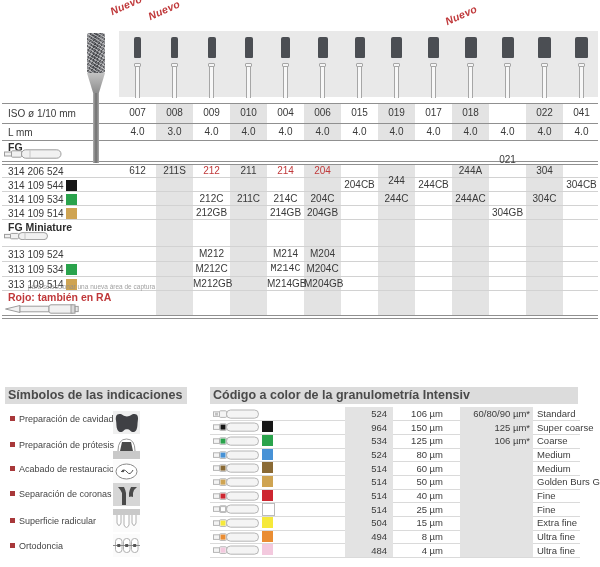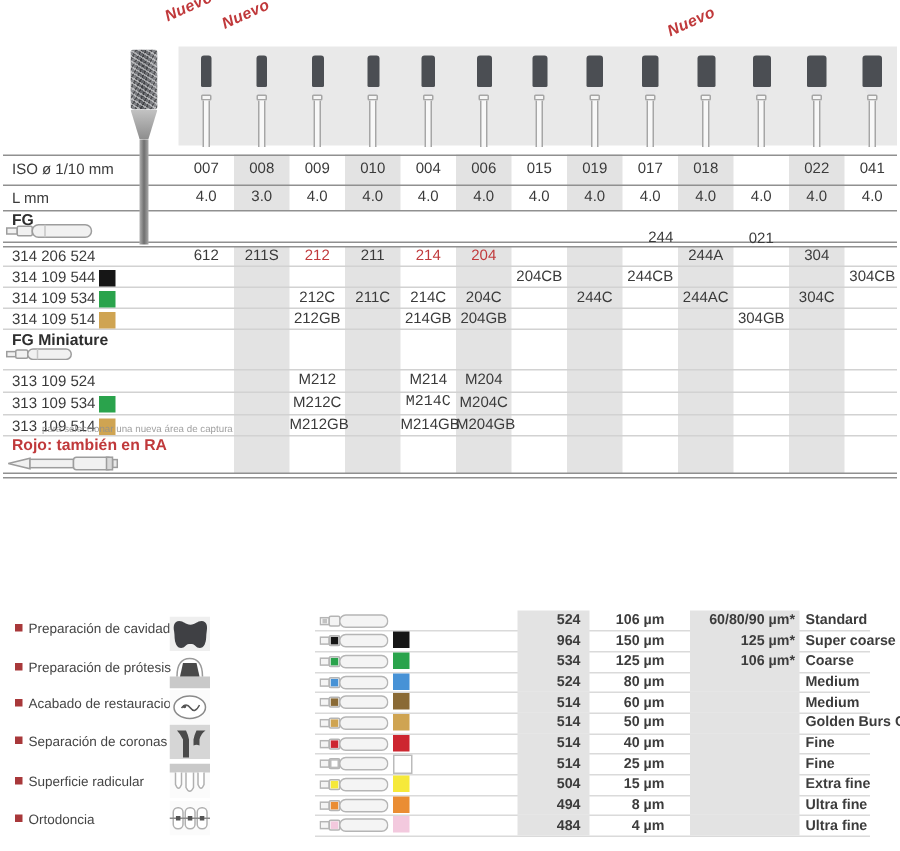--- a/index.html
+++ b/index.html
@@ -42,21 +42,21 @@
   .bur .taper{height:5px;background:#e6e6e8;clip-path:polygon(0 0,100% 0,74% 100%,26% 100%);}
   .bur .collar{width:7px;height:4px;background:#f5f5f5;border:1px solid #a6a6a6;box-sizing:border-box;border-radius:1px;}
   .bur .shaft{width:5px;height:32px;background:#f8f8f8;border-left:1px solid #a6a6a6;border-right:1px solid #a6a6a6;box-sizing:border-box;}
   
   .hbar{position:absolute;height:17px;background:#dcdcdc;top:387px;font-size:12.5px;font-weight:bold;
         color:#4a4a4a;line-height:17px;white-space:nowrap;}
   .hbar span{padding-left:3px;}
   .sym-item{position:absolute;font-size:9px;color:#454545;height:11px;line-height:11px;white-space:nowrap;}
   .bullet{position:absolute;width:5px;height:5px;background:#a8383a;}
   .sym-icon{position:absolute;left:113px;width:27px;}
-  .gran-row{position:absolute;left:210px;width:370px;border-bottom:1px solid #dadada;font-weight:bold;}
+  .gran-row{position:absolute;left:210px;width:370px;border-bottom:1px solid #dadada;}
   .gran-cell{position:absolute;top:0;height:100%;font-size:9.5px;color:#3c3c3c;display:flex;align-items:center;white-space:nowrap;}
   .gran-cell.gray{background:#e3e3e3;}
   .gran-cell.r{justify-content:flex-end;}
   .gs{position:absolute;width:11px;height:11px;top:1px;}
   .shank-icon{position:absolute;}
 </style>
 </head>
 <body>
 
 <div class="page">
@@ -210,21 +210,21 @@
   </svg>
 
   <div id="fg-rows">
       <div class="rowlabel" style="top: 165px;">314 206 524</div>
       <div class="cell" style="left: 119px; top: 164px;">612</div>
       <div class="cell" style="left: 156px; top: 164px;">211S</div>
       <div class="cell red" style="left: 193px; top: 164px;">212</div>
       <div class="cell" style="left: 230px; top: 164px;">211</div>
       <div class="cell red" style="left: 267px; top: 164px;">214</div>
       <div class="cell red" style="left: 304px; top: 164px;">204</div>
-      <div class="cell" style="left: 378px; top: 152px; margin-left: 44px;">244</div>
+      <div class="cell" style="left: 378px; top: 174px;">244</div>
       <div class="cell" style="left: 452px; top: 164px;">244A</div>
       <div class="cell" style="left: 526px; top: 164px;">304</div>
       <div class="rowlabel" style="top: 179px;">314 109 544</div>
       <div class="swatch" style="left: 66px; top: 180px; background: rgb(22, 22, 22);"></div>
       <div class="cell" style="left: 341px; top: 178px;">204CB</div>
       <div class="cell" style="left: 415px; top: 178px;">244CB</div>
       <div class="cell" style="left: 563px; top: 178px;">304CB</div>
       <div class="rowlabel" style="top: 193px;">314 109 534</div>
       <div class="swatch" style="left: 66px; top: 194px; background: rgb(42, 163, 76);"></div>
       <div class="cell" style="left: 193px; top: 192px;">212C</div>
@@ -264,20 +264,23 @@
       <polygon points="0.5,6 15,2.5 15,9.5"></polygon>
       <rect x="15" y="3.2" width="29" height="5.6"></rect>
       <rect x="44" y="1.8" width="25" height="8.4" rx="2"></rect>
     </g>
     <rect x="66" y="1.8" width="4" height="8.4" fill="#d9d9d9" stroke="#9d9d9d"></rect>
     <rect x="70.2" y="3.4" width="3" height="5.2" fill="#e9e9e9" stroke="#9d9d9d"></rect>
   </svg>
 
   <div class="artifact">para seleccionar una nueva área de captura</div>
 
+  <div class="hbar" style="left:5px;width:182px;">
+    <span>Símbolos de las indicaciones</span>
+  </div>
   <div id="symbols">
       <div class="bullet" style="left: 10px; top: 416px;"></div>
       <div class="sym-item" style="left: 19px; top: 414px;">Preparación de cavidades</div>
       <div class="sym-icon" style="top: 411px; height: 23px;"><svg width="27" height="23" viewBox="0 0 27 23">
           <rect x="0" y="0" width="27" height="23" fill="#efefef"></rect>
           <path fill="#3f4044" transform="scale(0.68) translate(1.5,1.5)" d="M8,3 C3,3 2,8 3,13 C3.8,17 3,22 5,26 C7,30.5 12,30 14,27.5 C15.5,25.7 17,25.5 19,25.5 C21,25.5 22.5,25.7 24,27.5 C26,30 31,30.5 33,26 C35,22 34.2,17 35,13 C36,8 35,3 30,3 C25.5,3 24,6.5 19,6.5 C14,6.5 12.5,3 8,3 Z"></path>
         </svg></div>
       <div class="bullet" style="left: 10px; top: 442px;"></div>
       <div class="sym-item" style="left: 19px; top: 440px;">Preparación de prótesis</div>
       <div class="sym-icon" style="top: 436px; height: 23px;"><svg width="27" height="23" viewBox="0 0 27 23">
@@ -316,20 +319,23 @@
           <rect x="2.5" y="4.5" width="6.5" height="14" rx="3" fill="#fff" stroke="#b0b0b0"></rect>
           <rect x="10.5" y="4.5" width="6.5" height="14" rx="3" fill="#fff" stroke="#b0b0b0"></rect>
           <rect x="18.5" y="4.5" width="6.5" height="14" rx="3" fill="#fff" stroke="#b0b0b0"></rect>
           <line x1="0" y1="11.5" x2="27" y2="11.5" stroke="#8a8a8a"></line>
           <rect x="4.3" y="10" width="3" height="3" fill="#555"></rect>
           <rect x="12.2" y="10" width="3" height="3" fill="#555"></rect>
           <rect x="20.2" y="10" width="3" height="3" fill="#555"></rect>
         </svg></div>
     </div>
 
+  <div class="hbar" style="left:210px;width:368px;">
+    <span>Código a color de la granulometría Intensiv</span>
+  </div>
   <div id="gran">
       <div class="gran-row" style="top: 406.8px; height: 13.66px;">
         <div class="gran-cell" style="left: 3px; width: 46px;">
           <svg width="46" height="10" viewBox="0 0 46 10">
     <g fill="#f4f4f4" stroke="#b5b5b5">
               <rect x="0.5" y="2.8" width="6" height="4.6"></rect>
     <rect x="6.5" y="1.8" width="7" height="6.6" rx="1"></rect>
     <rect x="13.5" y="1" width="32" height="8.2" rx="4"></rect>
             </g>
             <rect x="2" y="3.6" width="3" height="3" fill="#c2c2c2"></rect>

